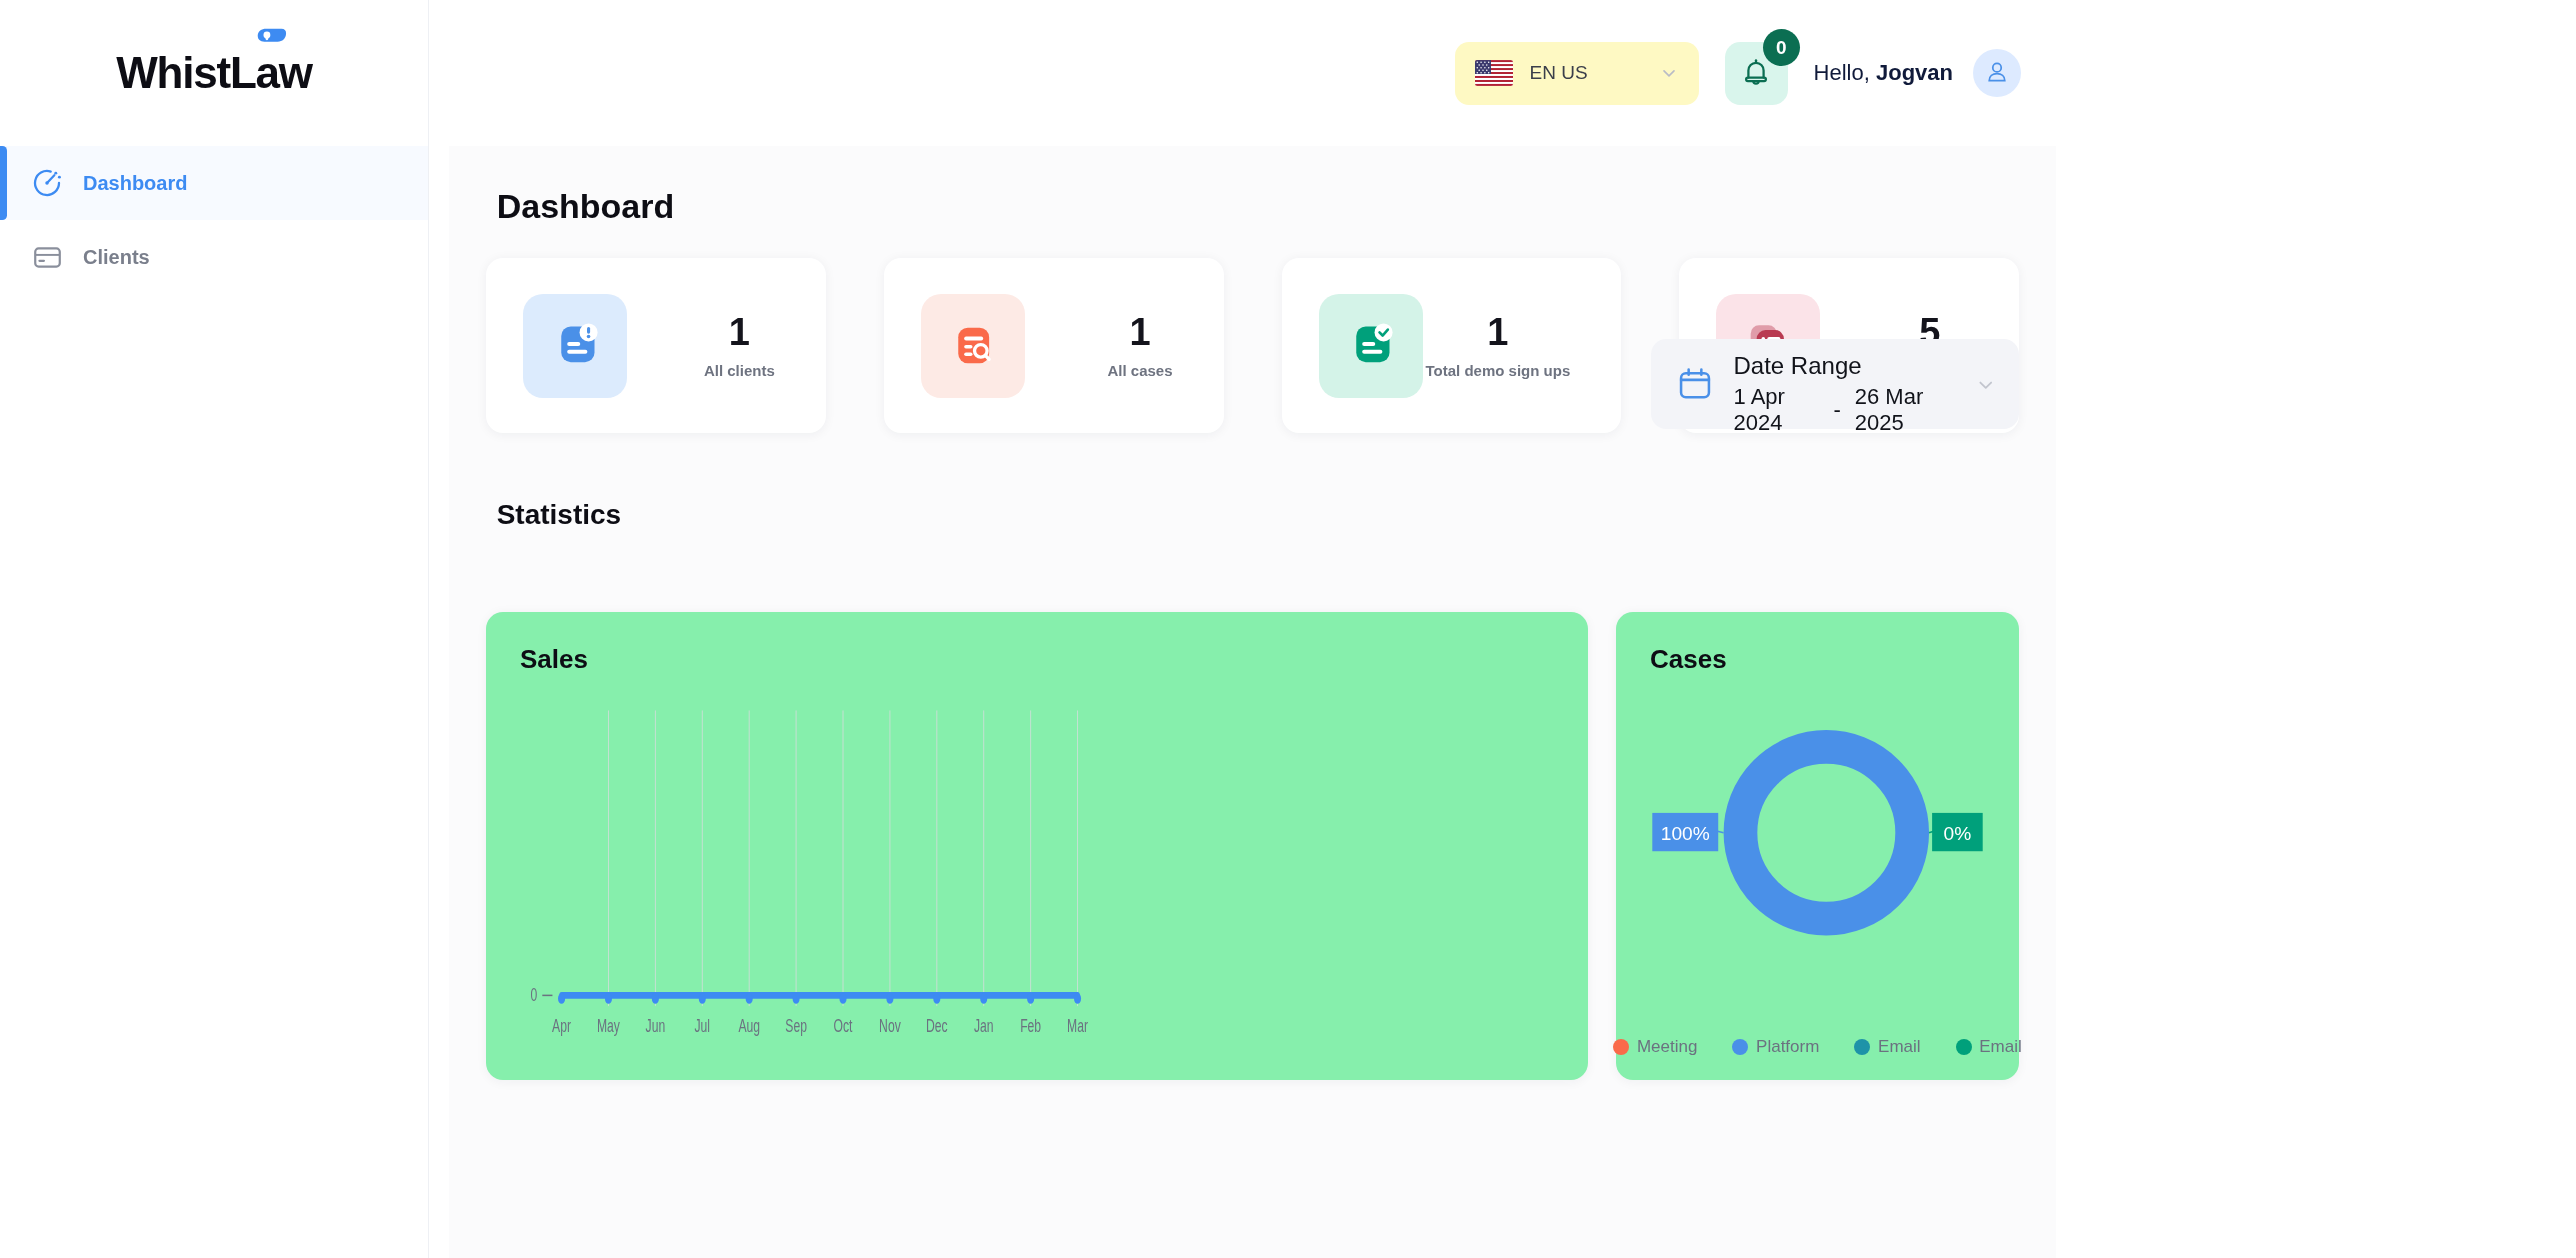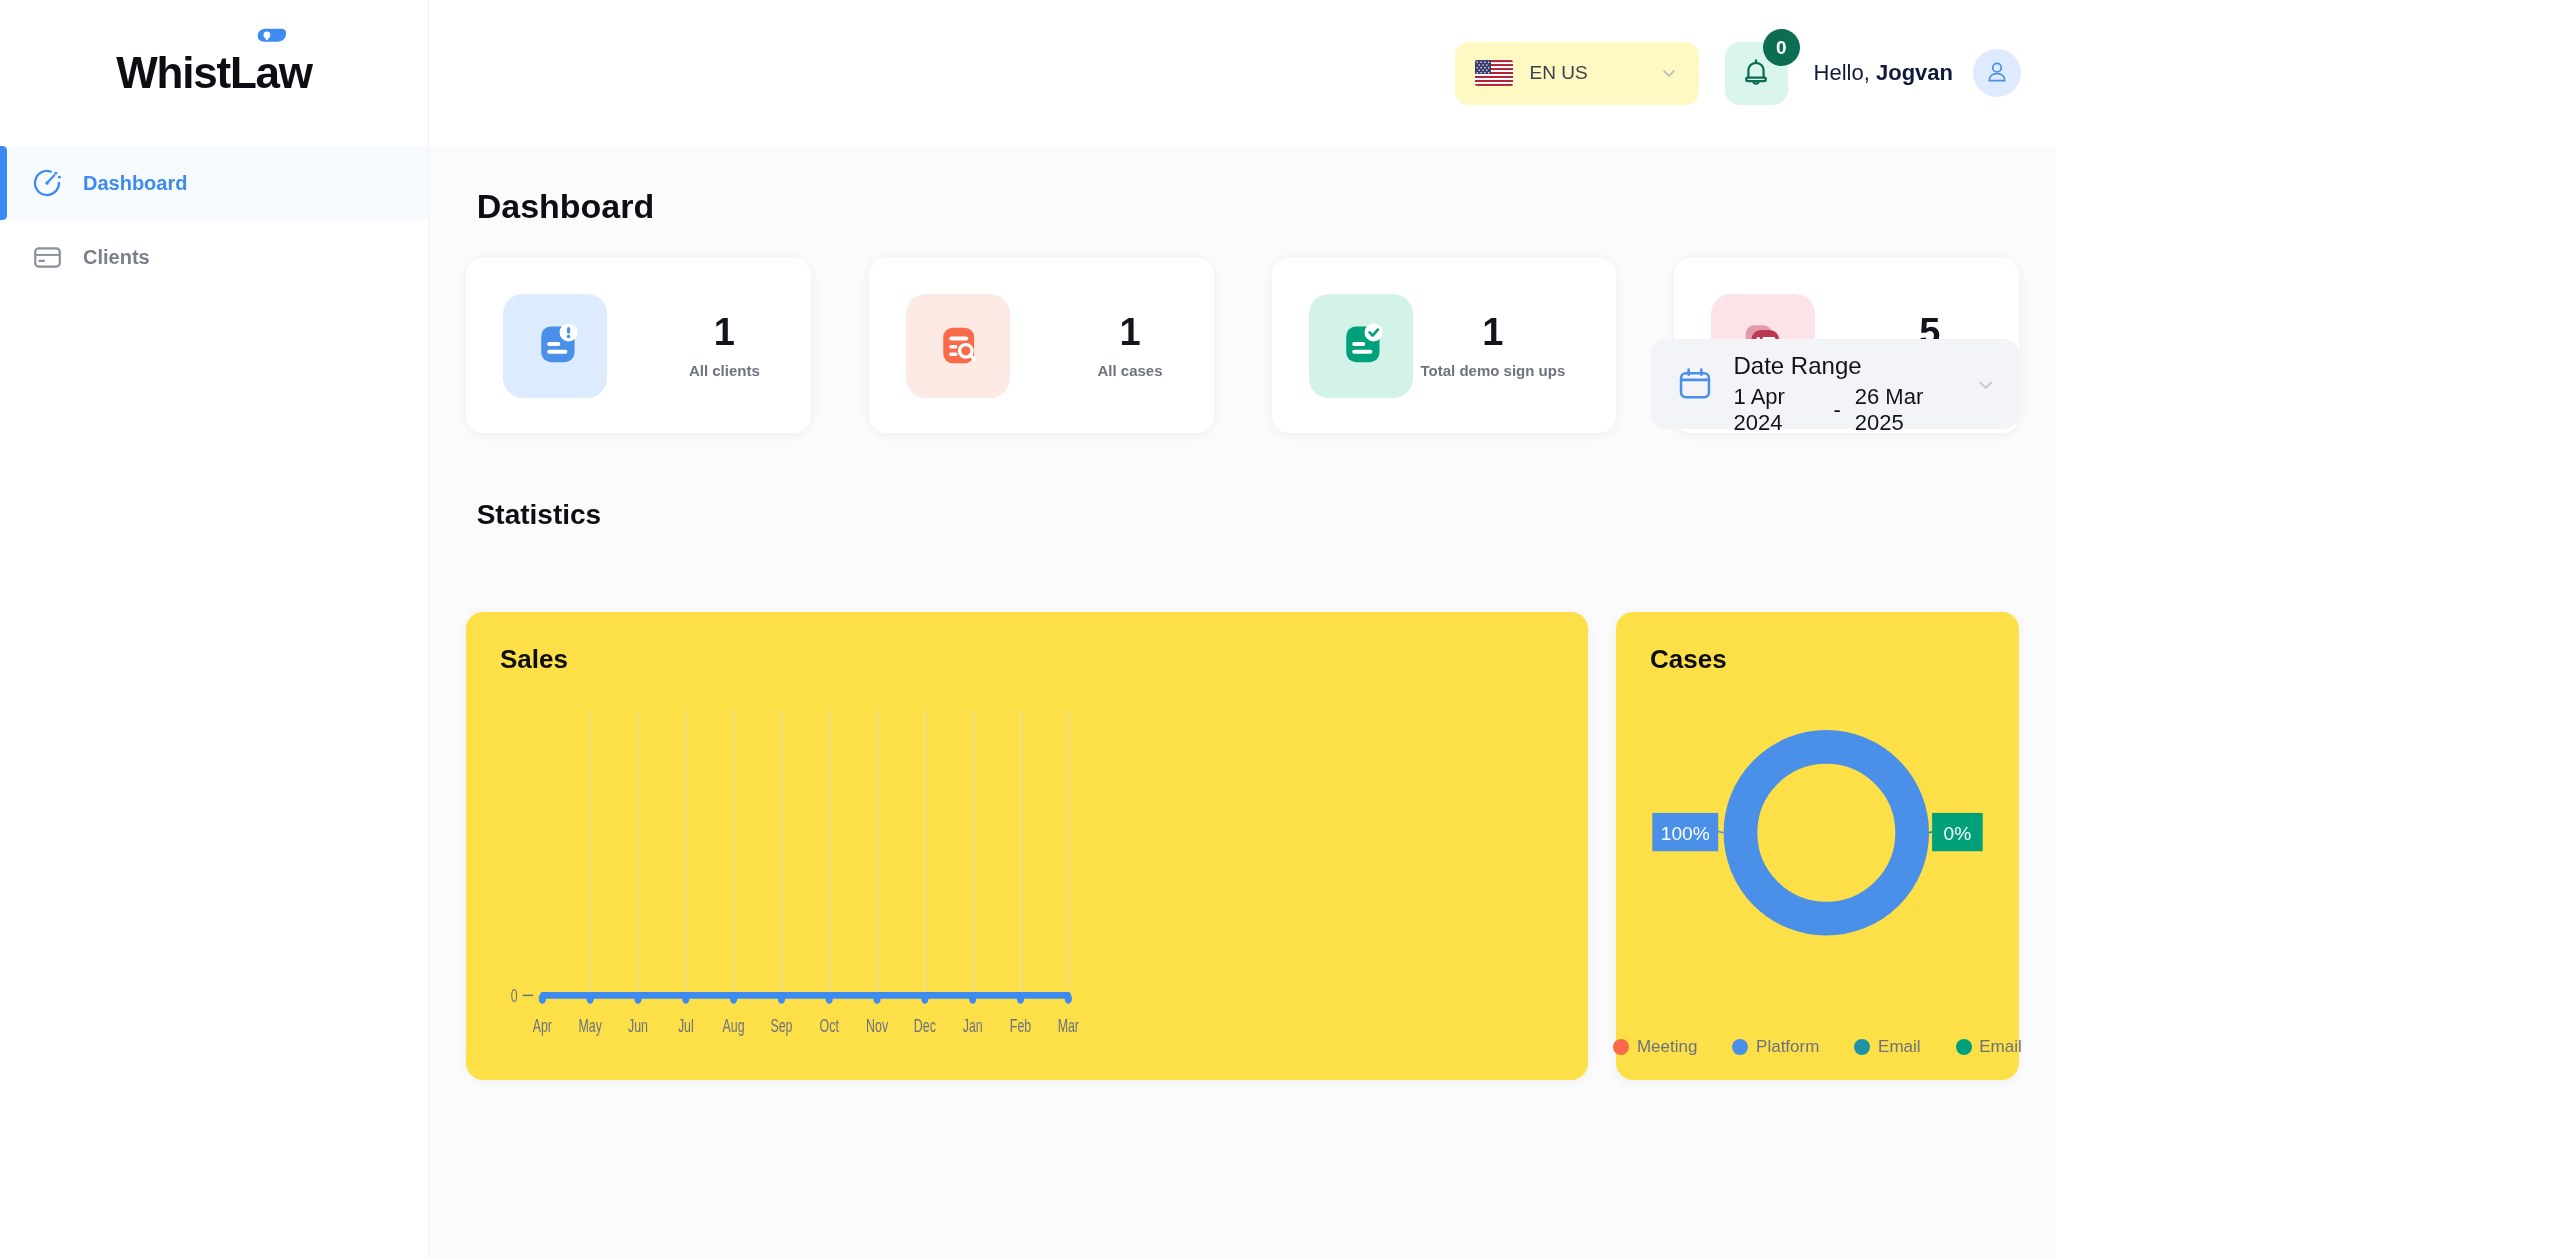--- a/index.html
+++ b/index.html
@@ -2,21 +2,21 @@
 <html style="font-size:12.3px"><head>
 <meta charset="utf-8">
 <style>
   * { box-sizing: border-box; margin: 0; padding: 0; }
   html, body {
     width: 2576px; height: 1259px;
     font-family: "Liberation Sans", sans-serif;
     background: #ffffff;
     overflow: hidden;
   }
-  .app { display: flex; width: 2056px; height: 1259px; }
+  .app { display: flex; width: 2056px; height: 1259px; gap: 20px; }
 
   
   .sidebar {
     width: 429px; height: 1259px;
     background: #ffffff;
     border-right: 1.5px solid #eef0f4;
     flex: 0 0 429px;
     position: relative;
   }
   .logo-wrap {
@@ -130,21 +130,21 @@
   }
   .cal-icon { width: 38px; height: 38px; flex: 0 0 38px; }
   .dr-body { flex: 1 1 auto; }
   .dr-title { font-size: 24px; color: #11131a; margin-bottom: 4.6px; margin-top: 20px; }
   .dr-dates { display: flex; align-items: center; gap: 14px; font-size: 22px; color: #11131a; }
   .dr-dash { color: #11131a; }
 
   
   .charts-row { display: flex; gap: 28px; margin-top: 81px; }
   .chart-card {
-    background: #fde047; border-radius: 17px;
+    background: #86efac; border-radius: 17px;
     box-shadow: 0 1.5px 10.7px rgba(22,30,60,0.05);
     padding: 32px 34px;
   }
   .sales-card { flex: 1 1 auto; height: 468px; }
   .cases-card { flex: 0 0 403px; height: 468px; position: relative; }
   .chart-title { font-size: 26px; font-weight: 700; color: #0d0d14; }
 
   .sales-plot { position: relative; height: 360px; margin-top: 14px; }
   .legend-row {
     position: absolute; bottom: 23px; left: 0; right: 0;

